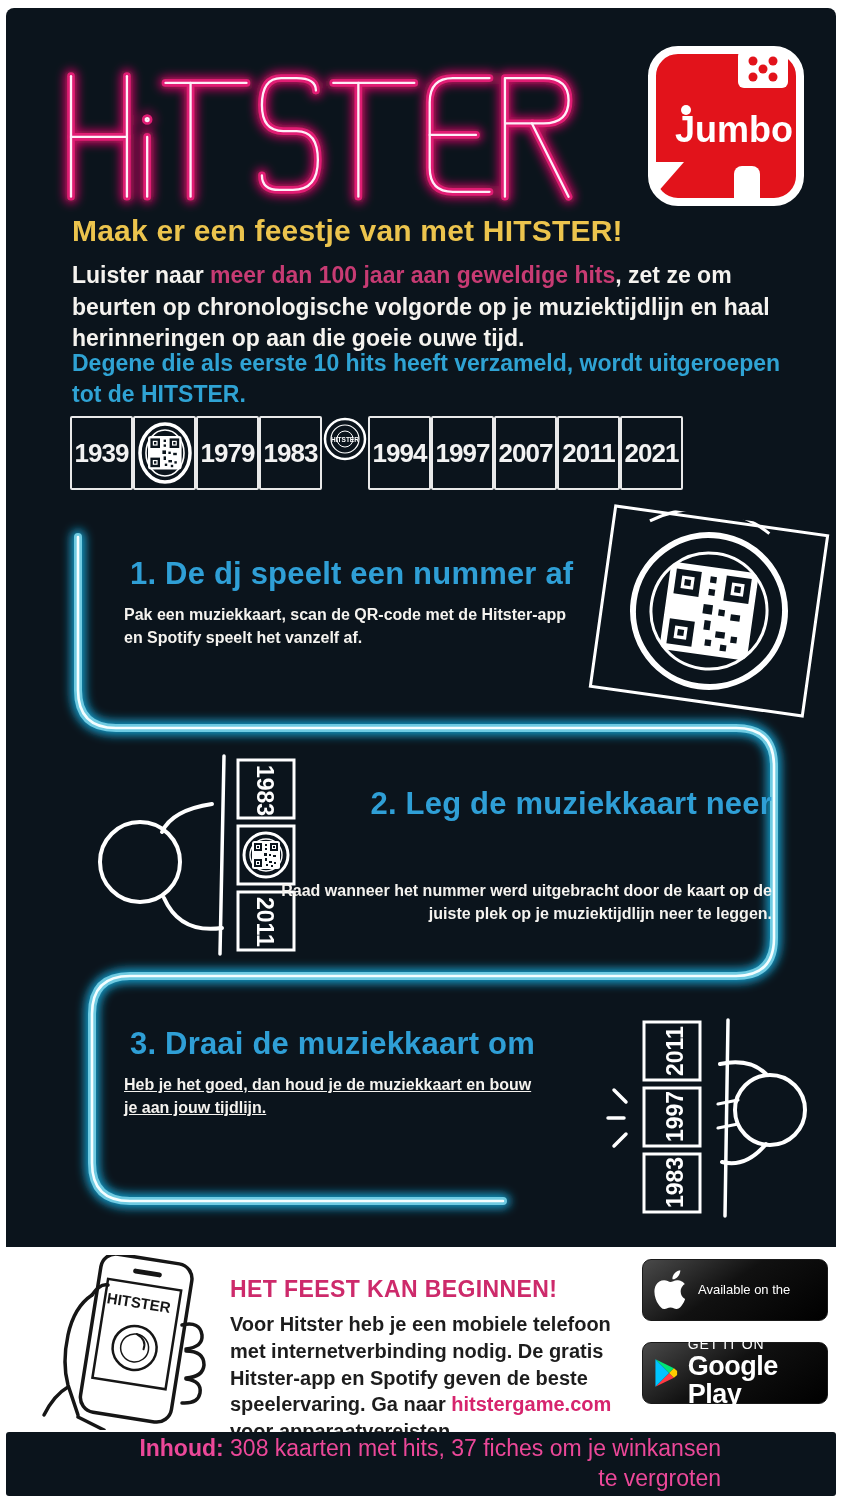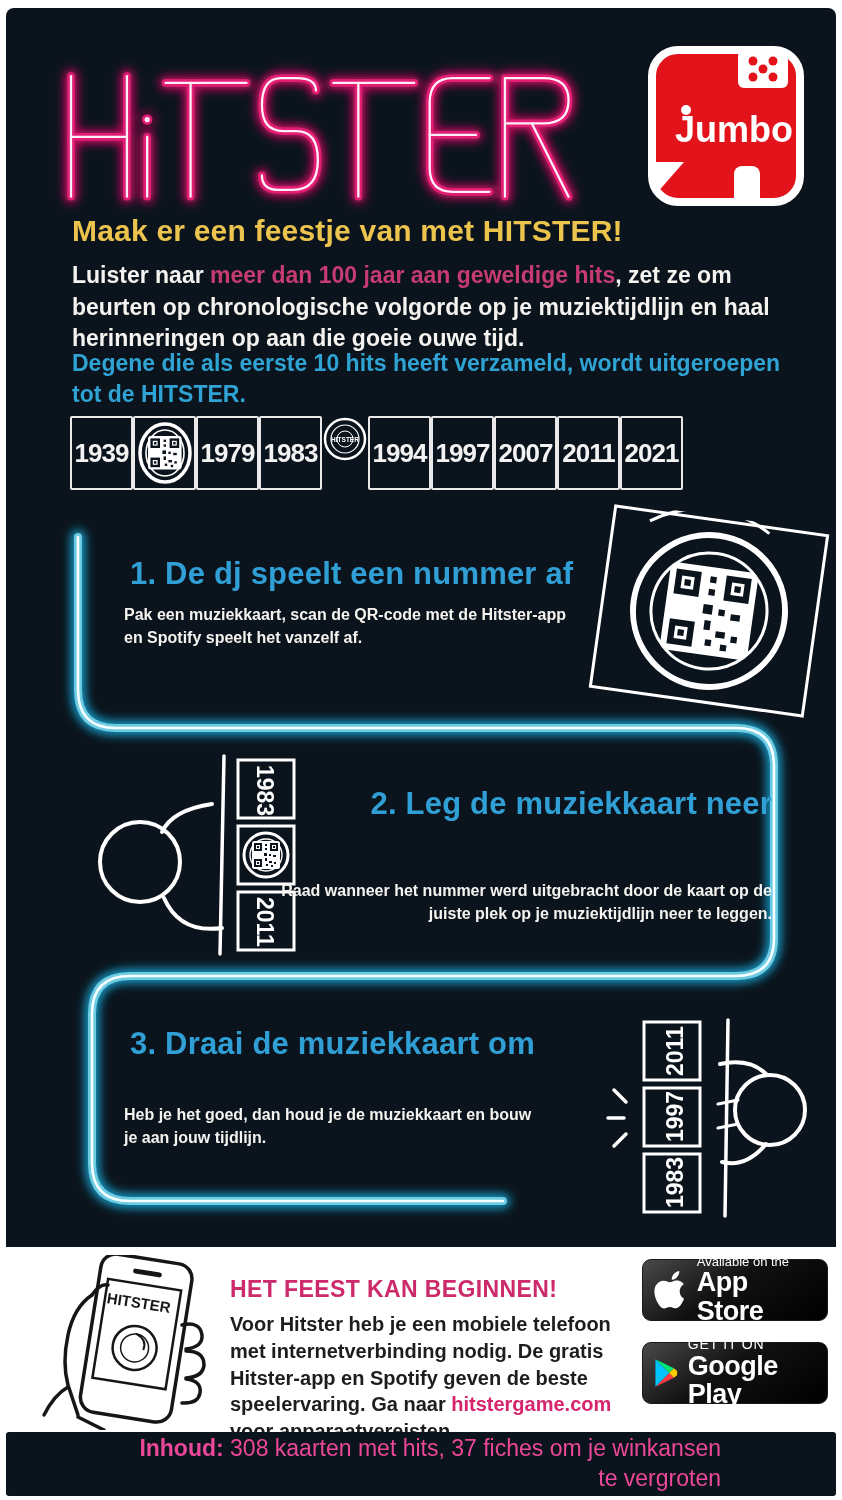--- a/index.html
+++ b/index.html
@@ -31,21 +31,21 @@
   .step-title{position:absolute;color:#2f9fd6;font-size:31px;font-weight:700;letter-spacing:.2px;}
   .step-body{position:absolute;color:#f5f3ef;font-size:16px;font-weight:700;line-height:1.42;}
   .s1-title{left:124px;top:548px;}
   .s1-body{left:118px;top:596px;width:450px;}
   .qr-card{position:absolute;left:592px;top:508px;transform:rotate(8deg);}
   .s2-illu{position:absolute;left:66px;top:744px;}
   .s2-title{right:64px;top:778px;text-align:right;}
   .s2-body{right:64px;top:872px;width:500px;text-align:right;}
   .s3-illu{position:absolute;left:592px;top:1010px;}
   .s3-title{left:124px;top:1018px;}
-  .s3-body{left:118px;top:1096px;width:420px;}
+  .s3-body{left:118px;top:1066px;width:420px;text-decoration:underline;}
 
   
   .phone-illu{position:absolute;left:28px;top:8px;}
   .app-text{position:absolute;left:224px;top:14px;width:420px;}
   .app-heading{color:#cd2a6b;font-size:23px;font-weight:700;letter-spacing:.4px;margin:15px 0 8px 0;}
   .app-body{color:#1d1d1d;font-size:20px;font-weight:700;line-height:1.34;margin:0;}
   .app-link{color:#d6246d;}
   .badges{position:absolute;left:636px;top:12px;width:186px;display:flex;flex-direction:column;gap:21px;}
   .badge{width:186px;height:62px;border-radius:9px;background:linear-gradient(145deg,#4a4a4a 0%,#111 45%,#000 100%);border:1px solid #1a1a1a;display:flex;align-items:center;padding:0 10px;box-sizing:border-box;gap:9px;}
   .badge .txt{display:flex;flex-direction:column;line-height:1.05;color:#fff;}
@@ -280,21 +280,20 @@
       <p class="app-body"><span>Voor Hitster heb je een mobiele telefoon met internetverbinding nodig. De gratis Hitster-app en Spotify geven de beste speelervaring. Ga naar </span><span class="app-link">hitstergame.com</span><span> voor apparaatvereisten.</span></p>
     </div>
     <div class="badges">
       <div class="badge">
         <svg width="36" height="44" viewBox="0 0 44 48">
           <path d="M30.5,7.5 C32.5,5.2 33.6,2.4 33.3,0 C30.8,0.2 28,1.8 26.2,3.9 C24.6,5.8 23.4,8.6 23.8,11 C26.5,11.1 28.6,9.7 30.5,7.5 Z" fill="#ffffff"></path>
           <path d="M33.8,25.6 C33.9,19.6 38.7,16.8 38.9,16.6 C36.1,12.6 31.8,12 30.3,12 C26.6,11.6 23.2,14.2 21.3,14.2 C19.4,14.2 16.6,12.1 13.5,12.2 C9.5,12.3 5.8,14.5 3.7,18 C-0.4,25.1 2.6,35.6 6.6,41.4 C8.6,44.2 10.9,47.4 13.9,47.3 C16.8,47.2 17.9,45.4 21.4,45.4 C24.9,45.4 25.9,47.3 29,47.2 C32.2,47.2 34.2,44.3 36.1,41.5 C38.3,38.2 39.2,35 39.3,34.9 C39.2,34.8 33.9,32.8 33.8,25.6 Z" fill="#ffffff"></path>
         </svg>
         <div class="txt">
           <span class="l1">Available on the</span>
-          <span class="l2">App Store</span>
         </div>
       </div>
       <div class="badge">
         <svg width="30" height="36" viewBox="0 0 32 36">
           <polygon points="3,1 20,18 26,12" fill="#00e675"></polygon>
           <polygon points="3,35 20,18 26,24" fill="#ff3a44"></polygon>
           <polygon points="20,18 26,12 30,15.5 30,20.5 26,24" fill="#ffcc00"></polygon>
           <polygon points="3,1 3,35 20,18" fill="#00c4ff"></polygon>
         </svg>
         <div class="txt">

